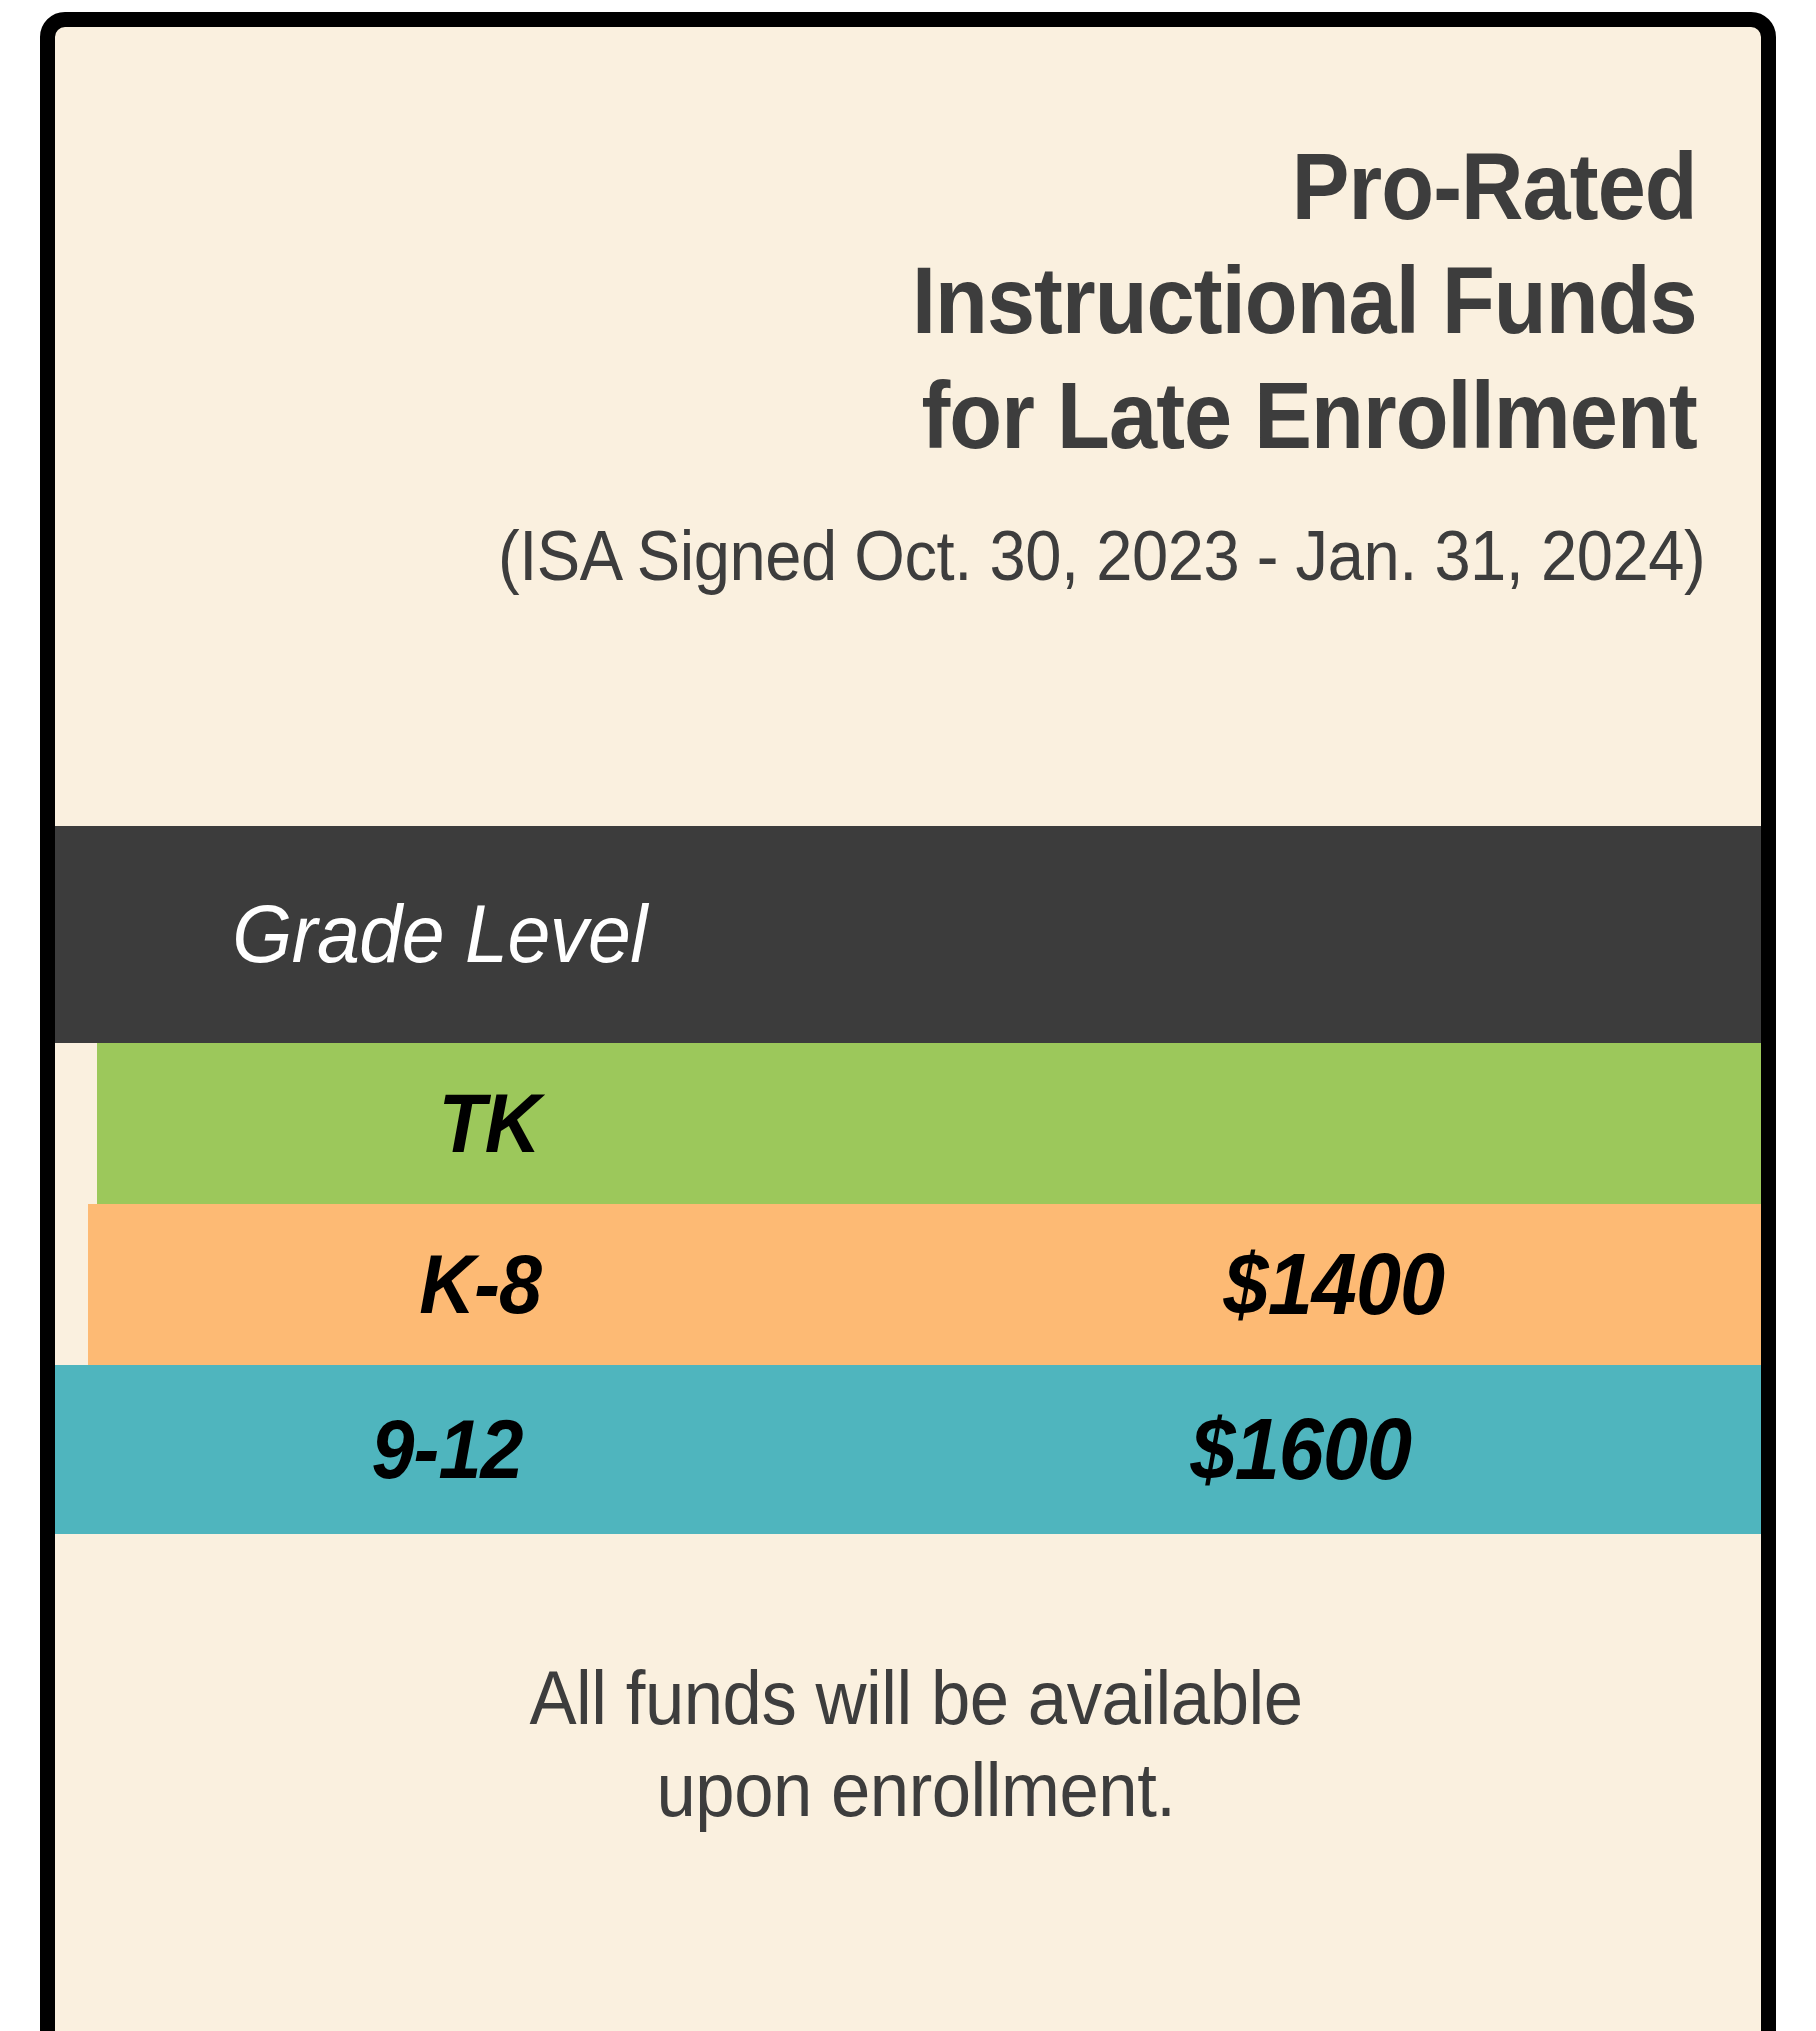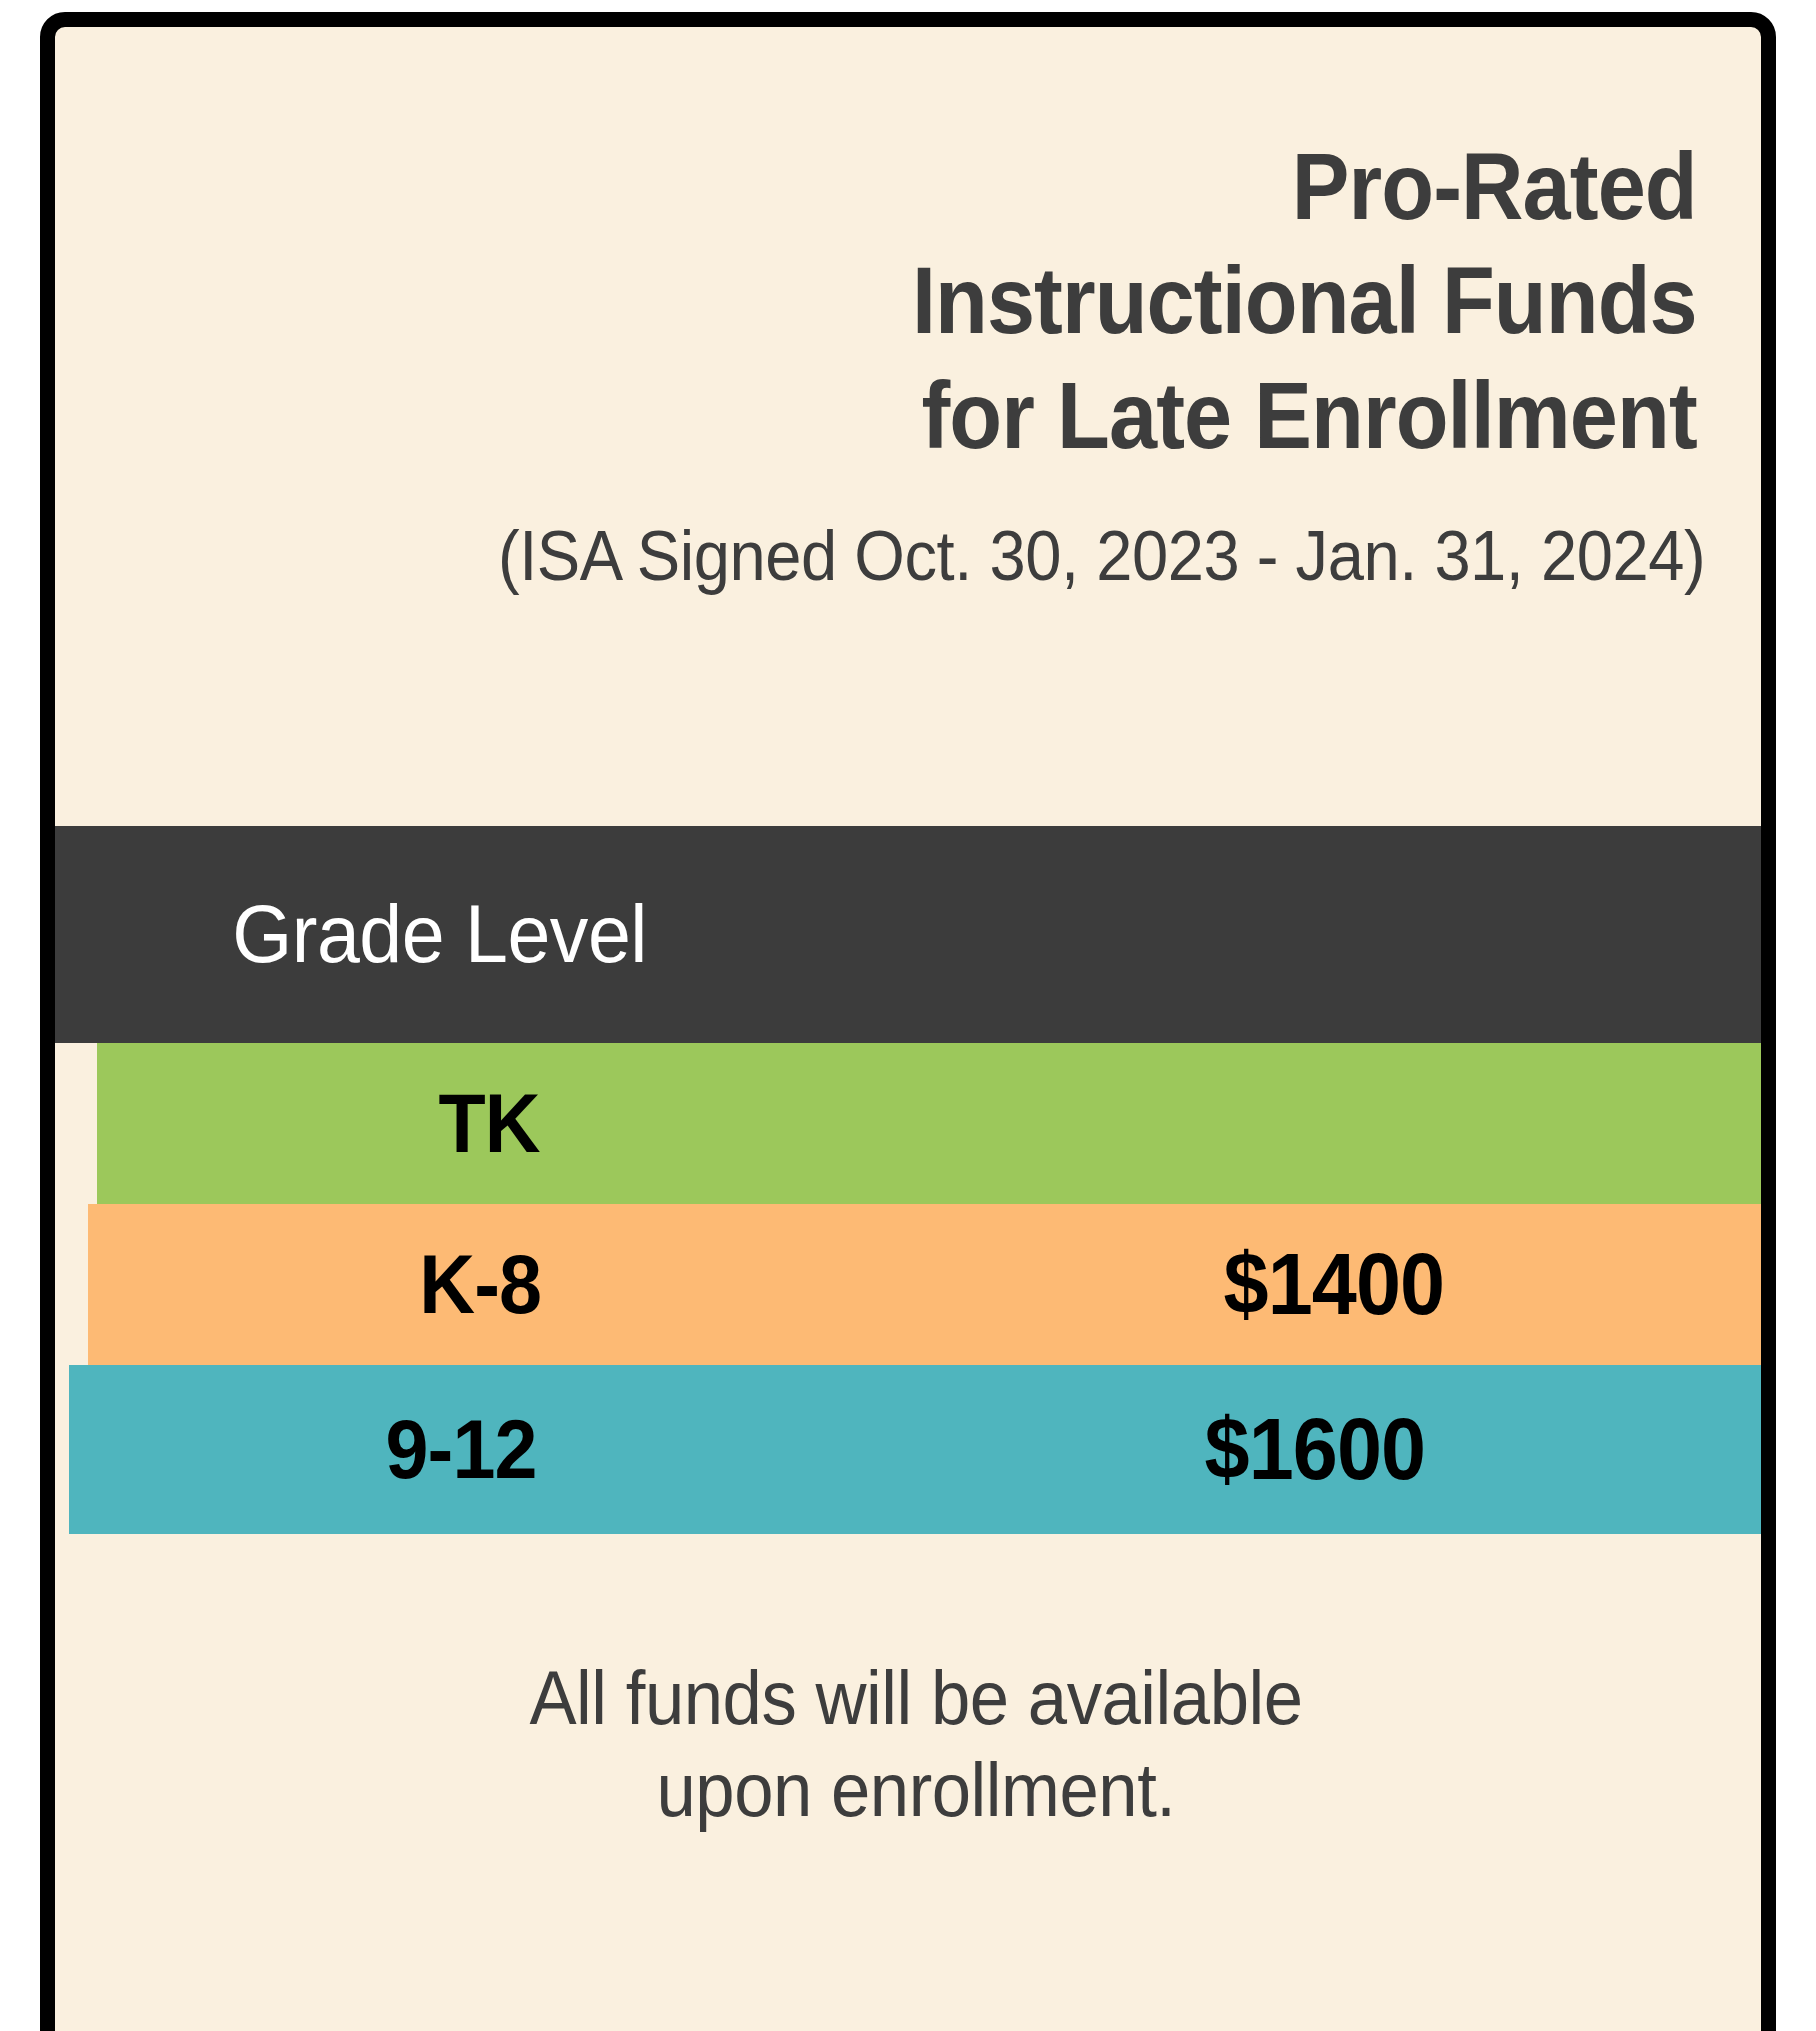--- a/index.html
+++ b/index.html
@@ -63,20 +63,21 @@
     position: absolute;
     left: 0;
     top: 799px;
     width: 100%;
   }
 
   .row {
     display: flex;
     width: 100%;
     box-sizing: border-box;
+    font-style: italic;
   }
 
   .col-left  { width: 46%; display: flex; align-items: center; justify-content: center; }
   .col-right { width: 54%; display: flex; align-items: center; justify-content: center; }
 
   
   .header-row {
     background: #3c3c3c;
     height: 217px;
     margin-left: -15.3px;
@@ -96,21 +97,21 @@
     letter-spacing: -0.5px;
     transform: scaleX(0.94);
   }
   .th .l2 { display: block; }
 
   
   .data-row { height: 161px; }
   .data-row.green  { background: #9cc85b; margin-left: 42px; }
   .data-row.orange { background: #fdba74; margin-left: 33px; }
   .data-row.teal   { background: #4fb5be; }
-  .data-row.teal   { height: 169px; margin-left: 14px; }
+  .data-row.teal   { height: 169px; }
 
   .td {
     color: #000000;
     font-family: "Liberation Sans", sans-serif;
     font-weight: 700;
     font-size: 84px;
     line-height: 1;
     letter-spacing: -1px;
     text-align: center;
     transform: scaleX(0.92);

